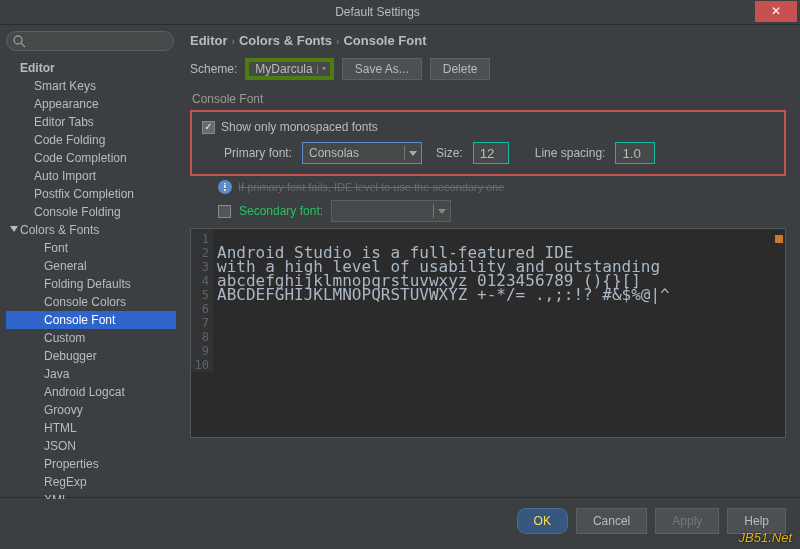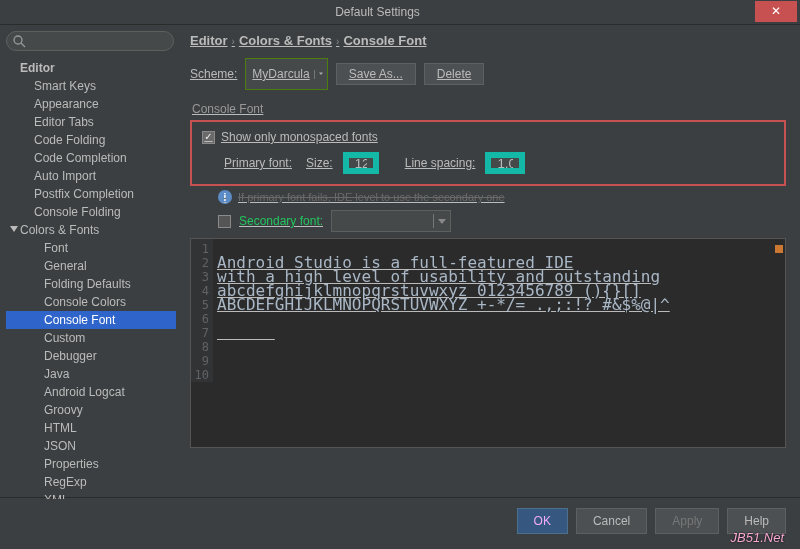--- a/index.html
+++ b/index.html
@@ -16,53 +16,53 @@
 .tree::-webkit-scrollbar { width: 10px; }
 .tree::-webkit-scrollbar-thumb { background: #5e5e5e; border-radius: 2px; }
 .tree::-webkit-scrollbar-track { background: #3c3f41; }
 .tree-item { padding: 2px 0 2px 14px; cursor: pointer; white-space: nowrap; color: #bbbbbb; }
 .tree-item.top { font-weight: bold; color: #bbbbbb; padding-left: 14px; }
 .tree-item.level1 { padding-left: 28px; }
 .tree-item.level2 { padding-left: 38px; }
 .tree-item.selected { background: #2f65ca; color: #fff; }
 .tree-group { display: flex; align-items: center; padding: 2px 0 2px 4px; cursor: pointer; }
 .tree-group .tri { width: 8px; height: 8px; margin-right: 2px; }
-.main { flex: 1; padding: 8px 14px 0 10px; position: relative; text-decoration: underline; }
+.main { flex: 1; padding: 8px 14px 0 10px; position: relative; }
 .breadcrumb { color: #bbbbbb; font-size: 13px; margin-bottom: 10px; }
 .breadcrumb span { color: #bbbbbb; }
 .breadcrumb .sep { color: #888; margin: 0 4px; font-size: 10px; }
 .breadcrumb b { font-weight: bold; color: #bbbbbb; }
 .scheme-row { display: flex; align-items: center; gap: 8px; margin-bottom: 12px; }
 .label { color: #bbbbbb; }
-.dropdown { display: inline-flex; align-items: center; height: 32px; background: #45494a; border: 1px solid #4d7c0f; padding: 0 4px 0 6px; color: #bbb; cursor: pointer; }
+.dropdown { display: inline-flex; align-items: center; height: 22px; background: #45494a; border: 4px solid #4d7c0f; padding: 0 4px 0 6px; color: #bbb; cursor: pointer; }
 .dropdown .dd-arrow { margin-left: 4px; width: 9px; height: 9px; border-left: 1px solid #777; padding-left: 4px; display:flex; align-items:center; }
 .btn { height: 22px; background: #4c5052; border: 1px solid #5e6060; color: #bbbbbb; padding: 0 12px; cursor: pointer; display: inline-flex; align-items: center; font-size: 12px; }
 .section-label { color: #999; margin-bottom: 4px; padding-left: 2px; }
 .fontbox { border: 2px solid #c75050; padding: 8px 10px 10px 10px; margin-bottom: 4px; }
 .checkbox-row { display: flex; align-items: center; gap: 6px; margin-bottom: 8px; }
 .cb { width: 13px; height: 13px; background: #6a6a6a; border: 1px solid #8a8a8a; display:flex; align-items:center; justify-content:center; color:#eee; font-size:10px; line-height:1; }
 .fieldrow { display: flex; align-items: center; gap: 10px; }
-.txtfield { height: 22px; background: #45494a; border: 6px solid #14b8a6; color: #bbb; padding: 0 6px; outline: none; }
+.txtfield { height: 22px; background: #45494a; border: 1px solid #14b8a6; color: #bbb; padding: 0 6px; outline: none; }
 .minidrop { width: 120px; display: inline-flex; align-items: center; justify-content:space-between; height: 22px; background: #45494a; border: 1px solid #5b8cc5; padding: 0 4px 0 6px; color: #bbb; cursor: pointer; }
 .minidrop .dd-arrow { border-left:1px solid #777; padding-left:4px; }
 .hint { color: #6a6a6a; display: flex; align-items: center; gap: 6px; margin: 4px 0 6px 28px; font-size: 11px; text-decoration: line-through; }
 .info-ic { width: 14px; height:14px; border-radius:50%; background:#5b8cc5; color:#fff; display:flex; align-items:center; justify-content:center; font-size:10px; font-weight:bold; }
 .secfont { display:flex; align-items:center; gap:8px; margin-left:28px; }
 .secfont .cb { background:#555; }
 .secfont .label { color: #22c55e; }
 .secfont .minidrop { border-color:#5e6060; width:120px; }
 .preview { margin-top:6px; background:#2b2b2b; border:1px solid #555; height:210px; overflow:auto; position:relative; }
 .gutter { position:absolute; left:0; top:0; width:22px; background:#313335; padding:3px 4px 0 0; text-align:right; color:#606366; font-family:Consolas,monospace; font-size:12px; line-height:14px; }
 .code { padding:3px 0 0 26px; font-family:Consolas,monospace; font-size:16px; line-height:14px; color:#a9b7c6; white-space:pre; }
 .marker { position:absolute; right:2px; top:6px; width:8px; height:8px; background:#cc7832; }
 .bottombar { height:46px; border-top:1px solid #2b2b2b; display:flex; align-items:center; justify-content:flex-end; padding:0 14px; gap:8px; }
 .bottombar .btn { height:26px; padding:0 16px; }
-.btn.primary { background:#365880; border-color:#4a708b; color:#f0abfc; }
+.btn.primary { background:#365880; border-color:#4a708b; color:#fde047;border-radius:9px; }
 .btn.disabled { color:#777; }
-.watermark { position:absolute; right:16px; bottom:4px; color:#f9a8d4; font-size:13px; font-style:italic; text-shadow:0 0 2px #000; }
+.watermark { position:absolute; right:8px; bottom:4px; color:#eab308; font-size:13px; font-style:italic; text-shadow:0 0 2px #000; }
 </style>
 </head>
 <body>
 
 <div class="titlebar">
   <div class="tb-title">Default Settings</div>
   <div class="tb-close">
     <span>✕</span>
   </div>
 </div>
@@ -130,20 +130,26 @@
     </div>
     <div class="section-label">Console Font</div>
 
     <div class="fontbox">
       <div class="checkbox-row">
         <div class="cb">✓</div>
         <span class="label">Show only monospaced fonts</span>
       </div>
       <div class="fieldrow">
         <span class="label" style="margin-left:22px;">Primary font:</span>
+        <div class="minidrop">
+          <span>Consolas</span>
+          <span class="dd-arrow"><svg width="8" height="6" viewBox="0 0 8 6">
+                <polygon points="0,0 8,0 4,5" fill="#aaa"></polygon>
+              </svg></span>
+        </div>
         <span class="label" style="margin-left:4px;">Size:</span>
         <input class="txtfield" style="width: 36px;" value="12">
         <span class="label" style="margin-left:16px;">Line spacing:</span>
         <input class="txtfield" style="width: 40px;" value="1.0">
       </div>
     </div>
 
     <div class="hint">
       <div class="info-ic">i</div>
       <span>If primary font fails, IDE level to use the secondary one</span>

